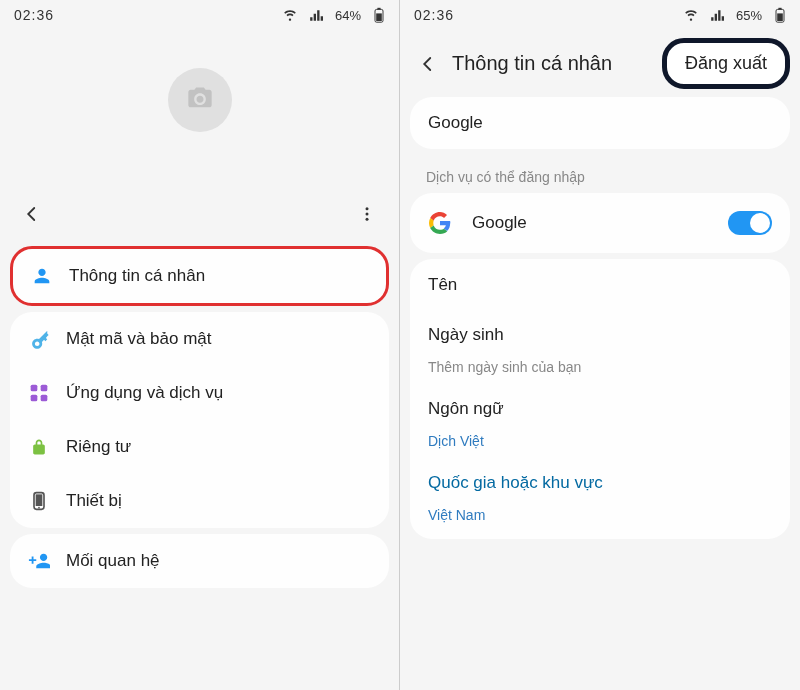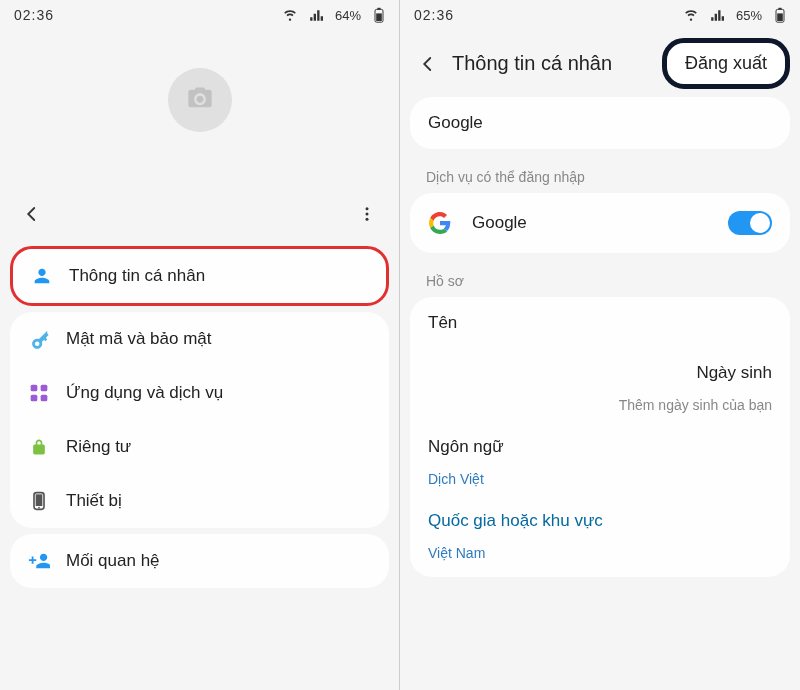--- a/index.html
+++ b/index.html
@@ -350,26 +350,25 @@
               <path fill="#4285F4" d="M46.5 24.5c0-1.6-.1-3.2-.4-4.7H24v9h12.7c-.5 2.9-2.2 5.4-4.6 7l7.3 5.7c4.3-4 6.8-9.9 6.8-17z"></path>
               <path fill="#FBBC05" d="M10.2 28.9c-.5-1.6-.8-3.2-.8-4.9s.3-3.3.8-4.9l-7.6-5.9C.9 16.7 0 20.2 0 24s.9 7.3 2.6 10.8l7.6-5.9z"></path>
               <path fill="#34A853" d="M24 48c6.5 0 11.9-2.1 15.9-5.8l-7.3-5.7c-2.1 1.4-4.8 2.3-8.6 2.3-6.4 0-11.9-3.8-13.8-9.6l-7.6 5.9C6.5 42.6 14.6 48 24 48z"></path>
             </svg>
         </span>
         <span class="info-label">Google</span>
         <div class="toggle"></div>
       </div>
     </div>
 
-    <div class="section-label">Hồ sơ</div>
     <div class="info-card">
       <div class="info-row">
         <div class="info-label">Tên</div>
       </div>
-      <div class="info-row" style="padding-top:18px;text-align:right;">
+      <div class="info-row" style="padding-top:18px;">
         <div class="info-label">Ngày sinh</div>
         <div class="info-sub">Thêm ngày sinh của bạn</div>
       </div>
       <div class="info-row">
         <div class="info-label">Ngôn ngữ</div>
         <div class="info-sub link">Dịch Việt</div>
       </div>
       <div class="info-row">
         <div class="info-label muted">Quốc gia hoặc khu vực</div>
         <div class="info-sub link">Việt Nam</div>

